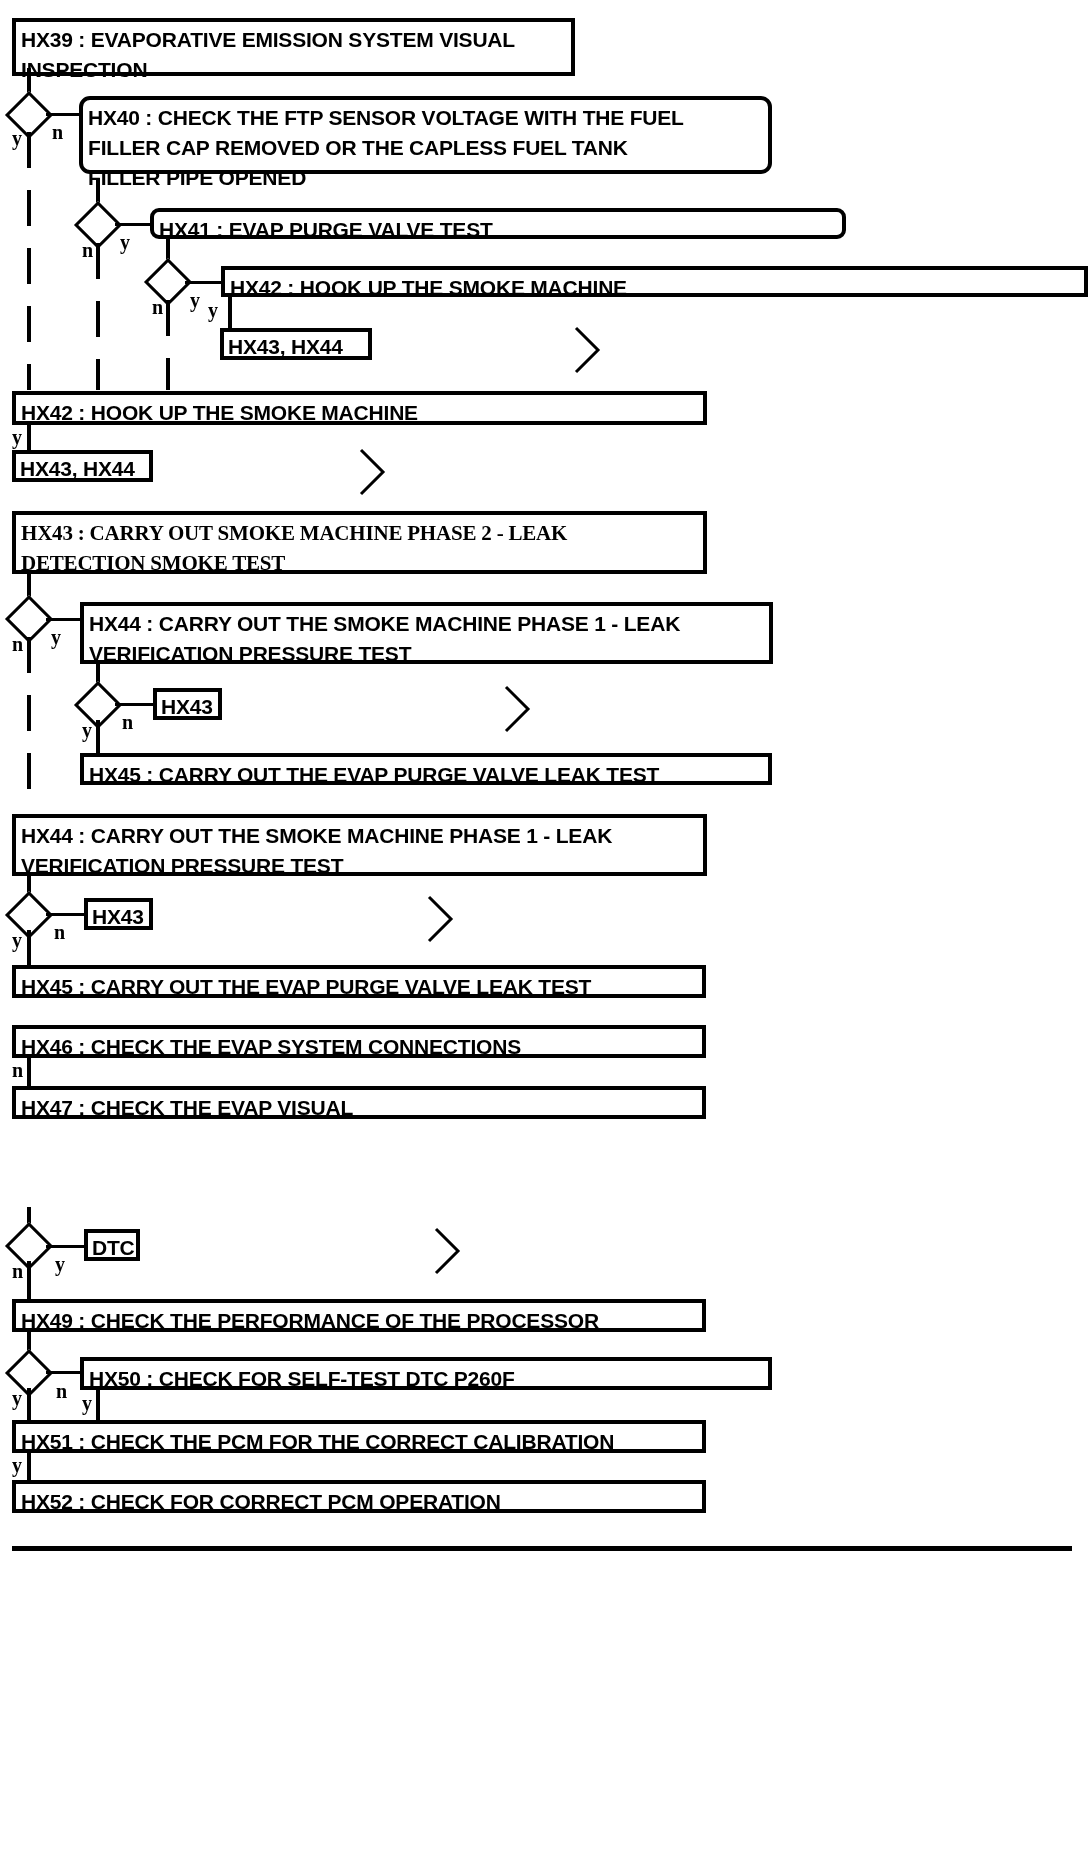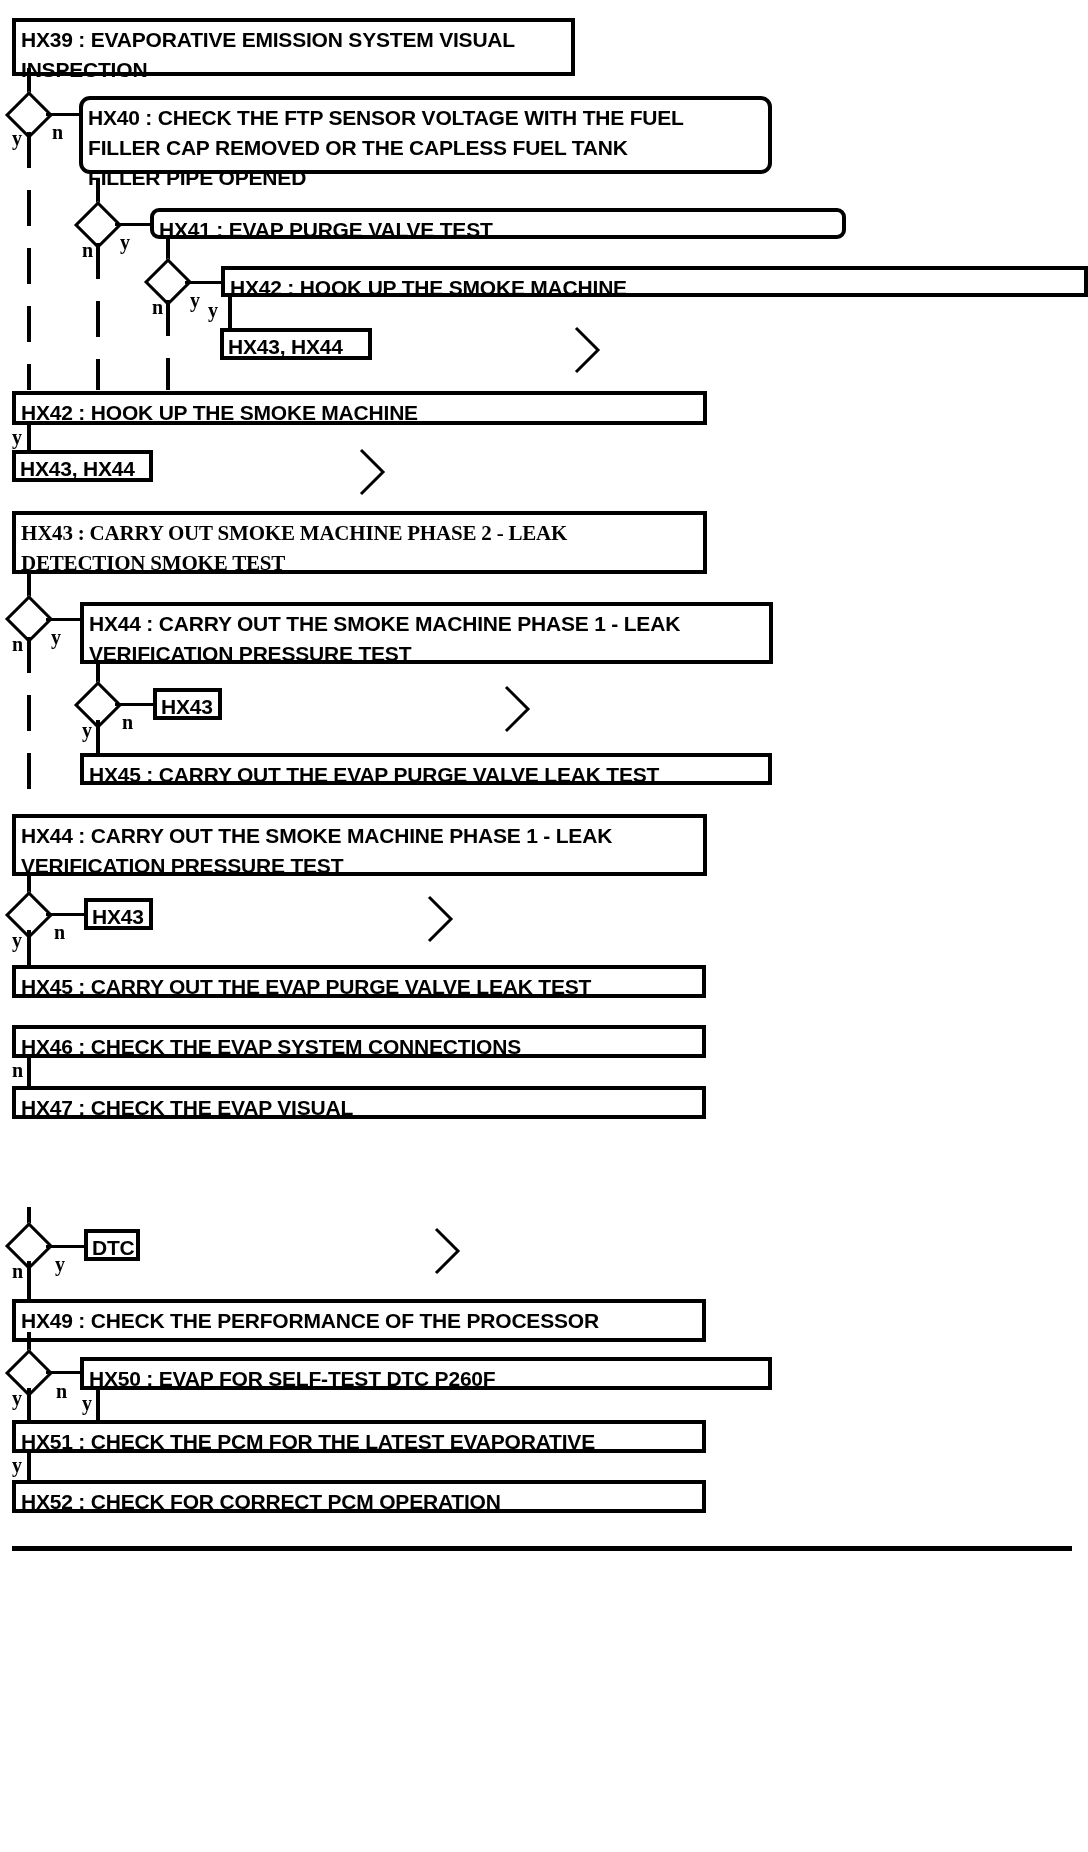--- a/index.html
+++ b/index.html
@@ -230,35 +230,35 @@
   <div class="box small" style="left:84px; top:1229px; width:56px; height:32px;">DTC</div>
 
   <div class="chev" style="left:432px; top:1226px;">
     <svg width="30" height="50" viewBox="0 0 30 50" aria-hidden="true">
       <polyline points="4,3 26,25 4,47" fill="none" stroke="#000000" stroke-width="3"></polyline>
     </svg>
   </div>
 
   <div class="vline" style="left:27px; top:1261px; width:4px; height:38px;"></div>
 
-  <div class="box" style="left:12px; top:1299px; width:694px; height:43px;">HX49 : CHECK THE PERFORMANCE OF THE PROCESSOR</div>
+  <div class="box" style="left:12px; top:1299px; width:694px; height:33px;">HX49 : CHECK THE PERFORMANCE OF THE PROCESSOR</div>
 
   <div class="vline" style="left:27px; top:1332px; width:4px; height:26px;"></div>
   <div class="diamond" style="left:12px; top:1356px;"></div>
   <div class="lbl" style="left:12px; top:1388px;">y</div>
   <div class="lbl" style="left:56px; top:1381px;">n</div>
   <div class="hline" style="left:46px; top:1371px; width:36px;"></div>
   <div class="vline" style="left:27px; top:1388px; height:32px;"></div>
 
-  <div class="box" style="left:80px; top:1357px; width:692px; height:33px;">HX50 : EVAP FOR SELF-TEST DTC P260F</div>
+  <div class="box" style="left:80px; top:1357px; width:692px; height:33px;">HX50 : CHECK FOR SELF-TEST DTC P260F</div>
 
   <div class="lbl" style="left:82px; top:1393px;">y</div>
   <div class="vline" style="left:96px; top:1390px; width:4px; height:30px;"></div>
 
-  <div class="box" style="left:12px; top:1420px; width:694px; height:33px;">HX51 : CHECK THE PCM FOR THE LATEST EVAPORATIVE</div>
+  <div class="box" style="left:12px; top:1420px; width:694px; height:33px;">HX51 : CHECK THE PCM FOR THE CORRECT CALIBRATION</div>
 
   <div class="lbl" style="left:12px; top:1455px;">y</div>
   <div class="vline" style="left:27px; top:1453px; width:4px; height:28px;"></div>
 
   <div class="box" style="left:12px; top:1480px; width:694px; height:33px;">HX52 : CHECK FOR CORRECT PCM OPERATION</div>
 
   <div class="rule" style="left:12px; top:1546px; width:1060px;"></div>
 
 </div>
 

